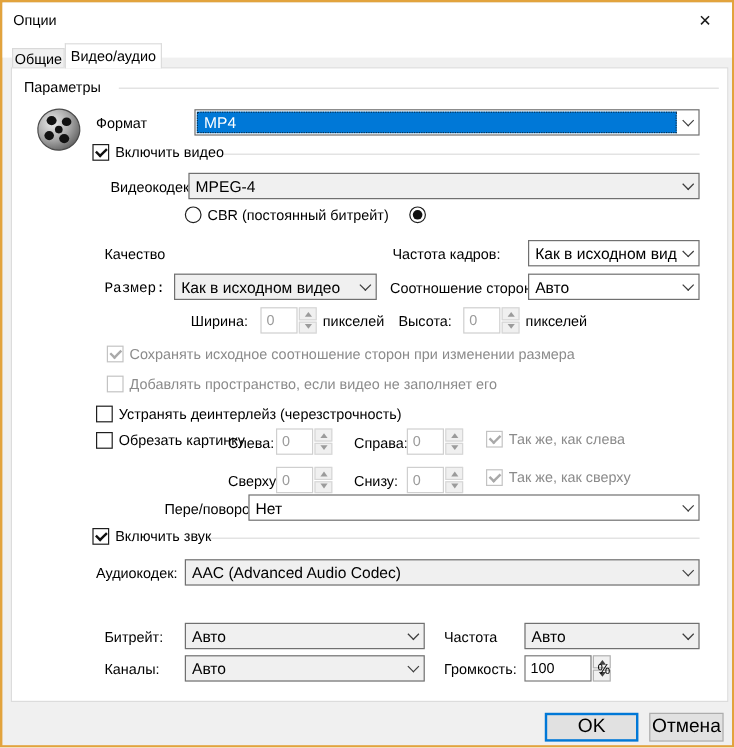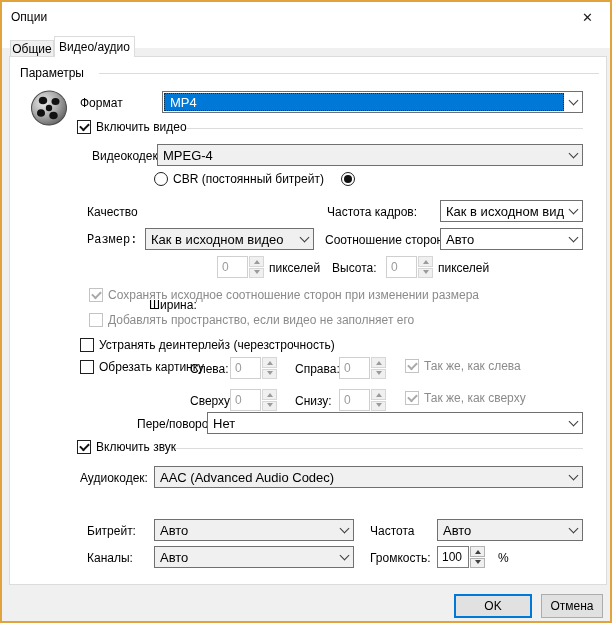--- a/index.html
+++ b/index.html
@@ -44,21 +44,21 @@
   .spin .btns { width:15px; display:flex; flex-direction:column; margin-left:1px; }
   .spin .sb { flex:1; border:1px solid #b2b2b2; background:#f0f0f0; display:flex; align-items:center; justify-content:center; }
   .spin .sb + .sb { margin-top:1px; }
   .arr-up { width:0; height:0; border:3px solid transparent; border-bottom:4px solid #404040; margin-top:-2px; }
   .arr-down { width:0; height:0; border:3px solid transparent; border-top:4px solid #404040; margin-bottom:-2px; }
   .spin.dis .val { color:#9b9b9b; border-color:#cfcfcf; }
   .spin.dis .sb { border-color:#d6d6d6; }
   .spin.dis .arr-up { border-bottom-color:#9b9b9b; }
   .spin.dis .arr-down { border-top-color:#9b9b9b; }
 
-  .btn { position:absolute; background:#e1e1e1; border:1px solid #adadad; font-size:12px; color:#000; display:flex; align-items:center; justify-content:center; z-index:4; }
+  .btn { position:absolute; background:#e1e1e1; border:1px solid #adadad; font-size:16px; color:#000; display:flex; align-items:center; justify-content:center; z-index:4; }
   .btn.focused { border:2px solid #0078d7; }
 
   .film { position:absolute; left:26px; top:85px; width:42px; height:42px; z-index:2; }
 </style>
 </head>
 <body>
 
 <div class="window">
 
   <div class="titlebar">
@@ -141,21 +141,21 @@
       </div>
   </div>
   <div class="lbl" style="left:323px; top:231px;">Соотношение сторон:</div>
   <div class="combo" style="left:438px; top:226px; width:143px;">
     <div class="ct">Авто</div>
     <div class="dd">
         <i class="chev"></i>
       </div>
   </div>
 
-  <div class="lbl" style="left:147px; top:259px;margin-top:37px;">Ширина:</div>
+  <div class="lbl" style="left:157px; top:259px;">Ширина:</div>
   <div class="spin dis" style="left:215px; top:254px;">
     <div class="val">0</div>
     <div class="btns">
       <div class="sb">
           <i class="arr-up"></i>
         </div>
       <div class="sb">
           <i class="arr-down"></i>
         </div>
     </div>
@@ -289,21 +289,21 @@
 
   <div class="lbl" style="left:85px; top:549px;">Каналы:</div>
   <div class="combo gray" style="left:152px; top:544px; width:200px;">
     <div class="ct">Авто</div>
     <div class="dd">
         <i class="chev"></i>
       </div>
   </div>
   <div class="lbl" style="left:368px; top:549px;">Громкость:</div>
   <div class="spin" style="left:435px; top:544px;">
-    <div class="val" style="width:32px;">100</div>
+    <div class="val" style="width:56px;">100</div>
     <div class="btns">
       <div class="sb">
           <i class="arr-up"></i>
         </div>
       <div class="sb">
           <i class="arr-down"></i>
         </div>
     </div>
   </div>
   <div class="lbl" style="left:496px; top:549px;">%</div>

